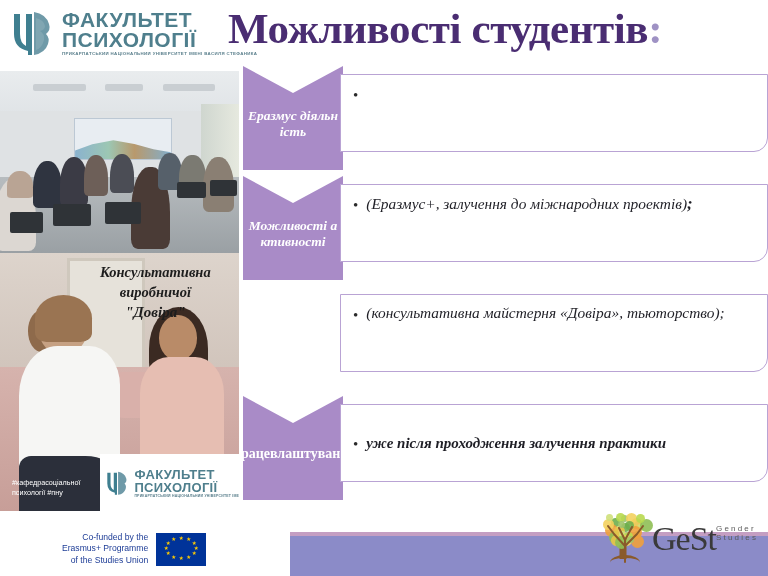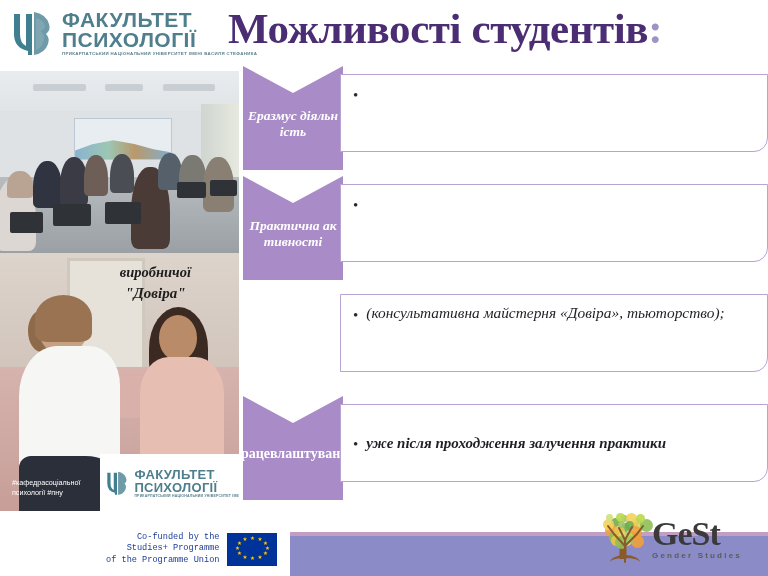--- a/index.html
+++ b/index.html
@@ -131,36 +131,36 @@
   
   .footbar{position:absolute;left:0;bottom:0;width:768px;height:44px;background:#8b8bc8;}
   .footbar:before{content:"";position:absolute;left:0;top:0;width:100%;height:4px;background:#c49ec2;}
   .foot-white{position:absolute;left:0;bottom:0;width:290px;height:44px;background:#ffffff;}
 
   .erasmus{
     position:absolute;left:62px;bottom:10px;width:215px;height:34px;
     display:flex;align-items:center;gap:8px;
   }
   .er-text{
-    font-family:Liberation Mono, monospace;font-size:8.6px;line-height:1.35;
-    color:#1d3c96;text-align:right;white-space:nowrap;margin-left:44px;
+    font-family:Liberation Sans, sans-serif;font-size:8.6px;line-height:1.35;
+    color:#1d3c96;text-align:right;white-space:nowrap;
   }
   .eu-flag{width:50px;height:33px;background:#003399;position:relative;flex:0 0 auto;}
   .eu-star{position:absolute;color:#ffcc00;font-size:5.5px;line-height:1;transform:translate(-50%,-50%);}
 
   
   .gest{
     position:absolute;right:8px;bottom:2px;width:166px;height:70px;
     display:flex;align-items:center;
   }
   .tree{position:relative;width:62px;height:66px;flex:0 0 auto;}
   .leaf{position:absolute;border-radius:50%;}
   .trunk{position:absolute;left:46%;top:44%;width:7px;height:36%;background:#8a5a2b;transform:translateX(-50%);}
   .root{position:absolute;bottom:2px;left:50%;width:30px;height:12px;border-top:3px solid #8a5a2b;border-radius:50%;transform:translateX(-50%);}
-  .gest-words{display:flex;flex-direction:column;margin-left:-4px;font-weight:bold;}
+  .gest-words{display:flex;flex-direction:row;margin-left:-4px;}
   .gest-main{font-family:"Liberation Serif",serif;font-size:34px;color:#3a3a3a;line-height:.95;letter-spacing:-1px;}
   .gest-sub{font-family:"Liberation Sans",sans-serif;font-size:8px;color:#5b5b5b;letter-spacing:2.2px;margin-top:1px;}
 </style>
 </head>
 <body>
 
 <div class="slide">
 
   <div class="fac-logo">
     <div class="psi-mark">
@@ -225,20 +225,21 @@
       <div class="w1-skirt"></div>
     </div>
     <div class="p2-woman2">
       <div class="w2-hair"></div>
       <div class="w2-head"></div>
       <div class="w2-body"></div>
       <div class="w2-jeans"></div>
     </div>
 
     <div class="p2-title">
+      <div>Консультативна</div>
       <div>виробничої</div>
       <div class="q">"Довіра"</div>
     </div>
 
     <div class="p2-tag">
       <div>#кафедрасоціальної</div>
       <div>психології #пну</div>
     </div>
 
     <div class="p2-badge">
@@ -262,24 +263,25 @@
       <div class="chev">
         <span class="chev-label">Еразмус діяльність</span>
       </div>
       <div class="tbox">
         <span class="bullet">•</span>
       </div>
     </div>
 
     <div class="row" style="top:110px;">
       <div class="chev">
-        <span class="chev-label">Практична активності</span>
+        <span class="chev-label">Можливості активності</span>
       </div>
       <div class="tbox">
         <span class="bullet">•</span>
+        <span class="btext"><span>(Еразмус+, залучення до міжнародних проектів)</span><span class="semi">;</span></span>
       </div>
     </div>
 
     <div class="row" style="top:220px;">
       <div class="tbox">
         <span class="bullet">•</span>
         <span class="btext">(консультативна майстерня «Довіра», тьюторство);</span>
       </div>
     </div>
 
@@ -294,22 +296,22 @@
     </div>
 
   </div>
 
   <div class="footbar"></div>
   <div class="foot-white"></div>
 
   <div class="erasmus">
     <div class="er-text">
       <div>Co-funded by the</div>
-      <div>Studies+ Programme</div>
-      <div>of the Programme Union</div>
+      <div>Erasmus+ Programme</div>
+      <div>of the Studies Union</div>
     </div>
     <div class="eu-flag" id="euflag">
         <span class="eu-star" style="left: 50%; top: 20%;">★</span>
         <span class="eu-star" style="left: 65%; top: 24.0192%;">★</span>
         <span class="eu-star" style="left: 75.9808%; top: 35%;">★</span>
         <span class="eu-star" style="left: 80%; top: 50%;">★</span>
         <span class="eu-star" style="left: 75.9808%; top: 65%;">★</span>
         <span class="eu-star" style="left: 65%; top: 75.9808%;">★</span>
         <span class="eu-star" style="left: 50%; top: 80%;">★</span>
         <span class="eu-star" style="left: 35%; top: 75.9808%;">★</span>

